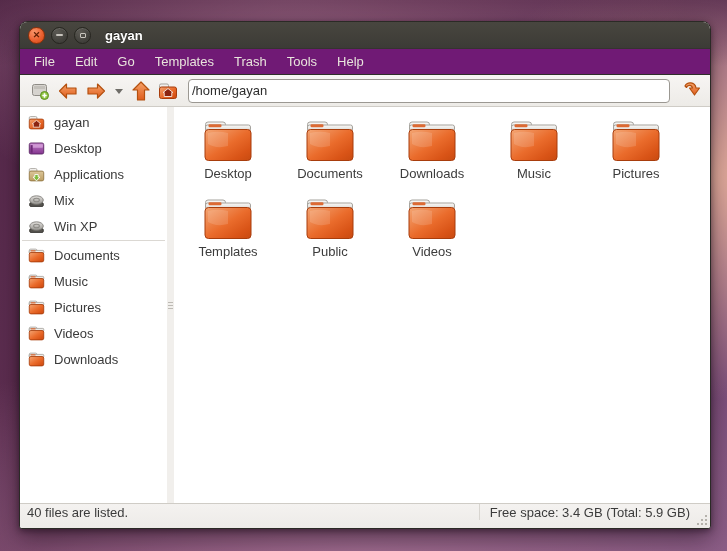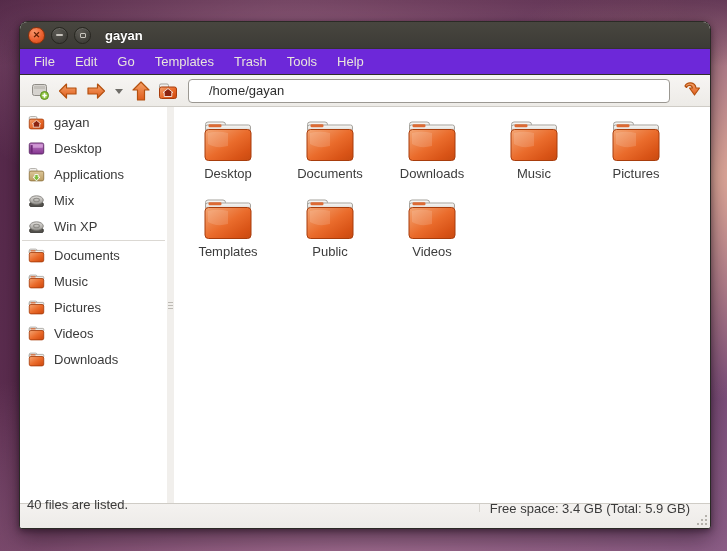--- a/index.html
+++ b/index.html
@@ -45,39 +45,39 @@
     background: radial-gradient(circle at 35% 28%, #5b5953, #403f3a 70%);
     border: 1px solid #26251f; color: #c7c4bd;
     box-shadow: inset 0 1px 0 rgba(255,255,255,.14);
   }
   .glyph-min { width: 7px; height: 2px; background: #c7c4bd; border-radius: 1px; }
   .glyph-max { width: 6px; height: 5px; border: 1px solid #c7c4bd; border-radius: 1px; }
   .win-title { color: #ffffff; font-weight: bold; margin-left: 8px; text-shadow: 0 -1px 0 rgba(0,0,0,.5); }
 
   .menubar {
     height: 26px; flex: 0 0 26px;
-    background: #6d28d9;
+    background: #701a75;
     display: flex; align-items: center; padding: 0 4px;
     border-bottom: 1px solid #2f2e2a;
   }
   .menu-item { color: #e8e4dc; padding: 4px 10px; border-radius: 3px; cursor: default; }
 
   
   .toolbar {
     height: 32px; flex: 0 0 32px;
     background: linear-gradient(#f7f5f3, #edebe7);
     border-bottom: 1px solid #cfccc6;
     display: flex; align-items: center; padding: 0 6px;
   }
   .tbtn { height: 26px; display: flex; align-items: center; justify-content: center; padding: 0 3px; border-radius: 3px; }
   .tbtn svg { display: block; }
   .addressbar {
     flex: 1; height: 24px; margin: 0 8px 0 6px;
     border: 1px solid #9b9892; border-radius: 4px;
-    background: #fff; padding: 0 20px; font-size: 13px; color: #2d2d2d;
+    background: #fff; padding: 0 3px; font-size: 13px; color: #2d2d2d;
     font-family: "Liberation Sans", sans-serif; outline: none;
   }
 
   
   .content { flex: 1; display: flex; min-height: 0; background: #fff; }
   .sidebar { width: 147px; flex: 0 0 147px; background: #fff; padding-top: 2px; overflow: hidden; }
   .side-item { height: 26px; display: flex; align-items: center; padding-left: 7px; color: #3a3a3a; cursor: default; }
   .side-item .sicon { width: 19px; height: 17px; margin-right: 8px; flex: 0 0 19px; position: relative; }
   .side-sep { height: 1px; background: #dbd8d3; margin: 1px 2px; }
   .splitter {
@@ -92,21 +92,21 @@
     display: flex; flex-direction: column; align-items: center; justify-content: flex-start;
     padding-top: 7px; border-radius: 4px; cursor: default;
   }
   .fcell .flabel { margin-top: 4px; color: #3c3c3c; }
 
   
   .statusbar {
     height: 25px; flex: 0 0 25px;
     background: linear-gradient(#f4f2f0, #edebe8);
     border-top: 1px solid #cfccc6;
-    display: flex; align-items: flex-end; padding: 0 4px 16px 7px;
+    display: flex; align-items: flex-end; padding: 0 4px 8px 7px;
     color: #3b3b3b; position: relative;
   }
   .status-right { margin-left: auto; padding: 0 16px 0 10px; border-left: 1px solid #d8d5d0; height: 100%; display: flex; align-items: center; }
   .resize-grip { position: absolute; right: 2px; bottom: 2px; width: 12px; height: 12px; }
   .resize-grip i { position: absolute; width: 2px; height: 2px; background: #b5b2ac; }
   .resize-grip i:nth-child(1){ right:1px; bottom:1px; }
   .resize-grip i:nth-child(2){ right:5px; bottom:1px; }
   .resize-grip i:nth-child(3){ right:1px; bottom:5px; }
   .resize-grip i:nth-child(4){ right:9px; bottom:1px; }
   .resize-grip i:nth-child(5){ right:1px; bottom:9px; }

